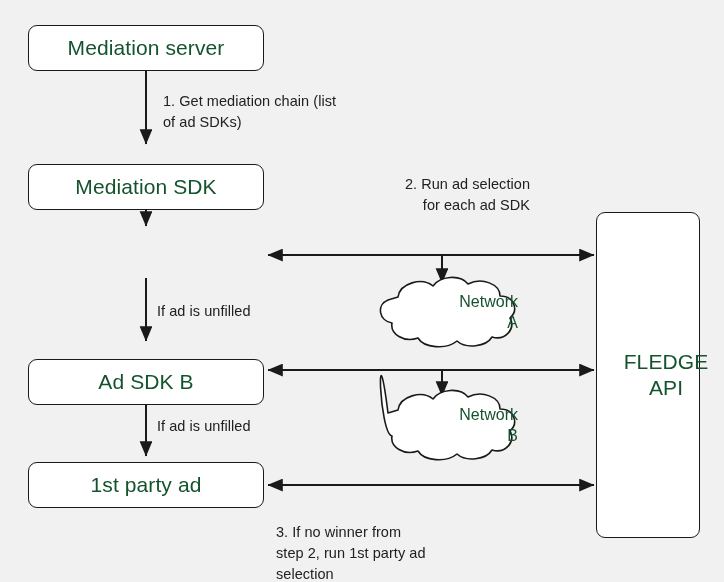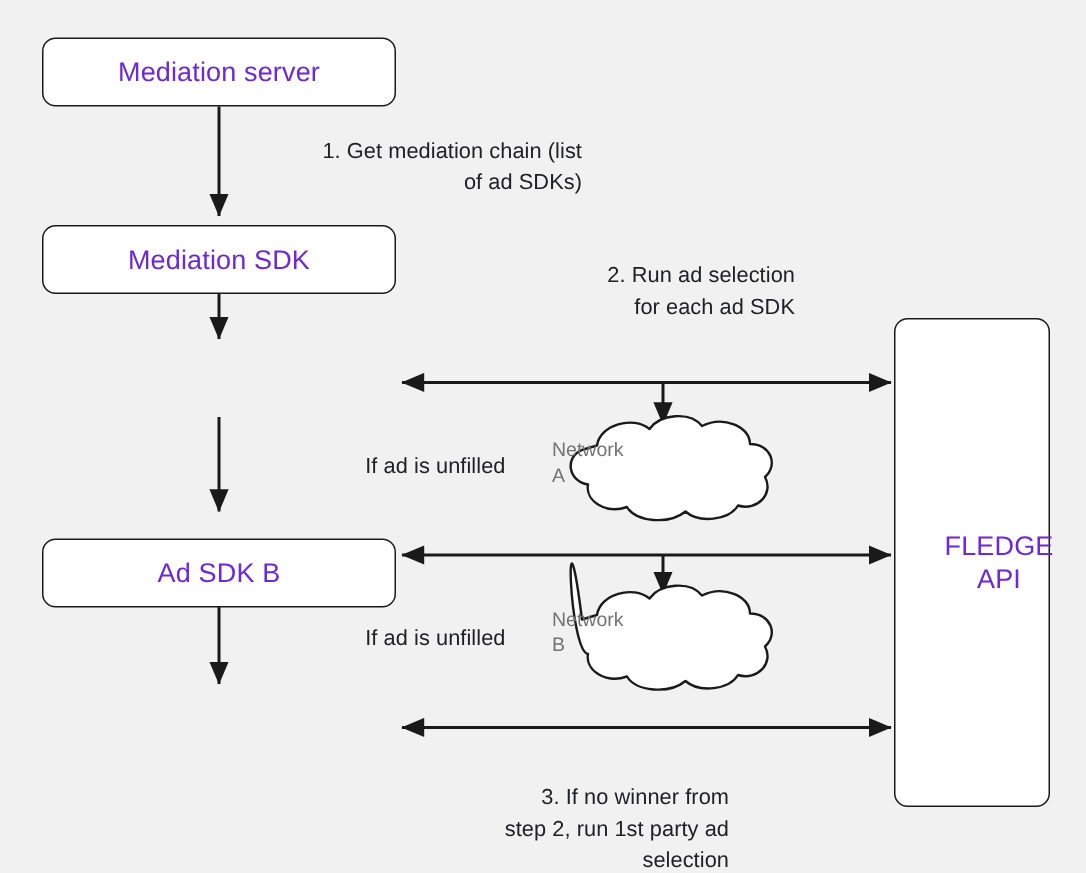--- a/index.html
+++ b/index.html
@@ -20,52 +20,52 @@
   .node-box {
     position: absolute;
     background: #ffffff;
     border: 1.6px solid #1a1a1a;
     border-radius: 9px;
     box-sizing: border-box;
     display: flex;
     align-items: center;
     justify-content: center;
     text-align: center;
-    color: #6d28d9;
-    font-size: 18px;
+    color: #14532d;
+    font-size: 21px;
     line-height: 1.25;
     letter-spacing: 0.1px;
   }
   .edge-label {
     position: absolute;
     color: #202124;
     font-size: 14.5px;
     line-height: 1.45;
     letter-spacing: 0.05px;
     white-space: pre-line;
   }
   .edge-label.center {
     text-align: right;
   }
   .edge-label.left {
-    text-align: right;
+    text-align: left;
   }
   svg.wires {
     position: absolute;
     left: 0;
     top: 0;
     width: 724px;
     height: 582px;
     overflow: visible;
   }
   .cloud-label {
     position: absolute;
-    text-align: left;
-    color: #737373;
-    font-size: 13px;
+    text-align: right;
+    color: #14532d;
+    font-size: 16px;
     line-height: 1.3;
     white-space: pre-line;
     pointer-events: none;
   }
 </style>
 </head>
 <body>
 
 <div id="diagram-root">
 
@@ -113,29 +113,32 @@
              C 446 463, 424 461, 418 451
              C 404 456, 390 447, 392 436
              C 379 434, 376 318, 388 413
              Z" fill="#ffffff" stroke="#1a1a1a" stroke-width="1.6" stroke-linejoin="round"></path>
   </svg>
 
   <div class="node-box" style="left:28px; top:25px; width:236px; height:46px;">
     <span>Mediation server</span>
   </div>
 
-  <div class="node-box" style="left:28px; top:150px; width:236px; height:46px;">
+  <div class="node-box" style="left:28px; top:164px; width:236px; height:46px;">
     <span>Mediation SDK</span>
   </div>
 
 
   <div class="node-box" style="left:28px; top:359px; width:236px; height:46px;">
     <span>Ad SDK B</span>
   </div>
 
+  <div class="node-box" style="left:28px; top:462px; width:236px; height:46px;">
+    <span>1st party ad</span>
+  </div>
 
   <div class="node-box" style="left:596px; top:212px; width:104px; height:326px; white-space:pre-line;padding-left:36px;">
     <span>FLEDGE
 API</span>
   </div>
 
   <div class="cloud-label" style="left:368px; top:292px; width:150px;">Network
 A</div>
 
   <div class="cloud-label" style="left:368px; top:405px; width:150px;">Network

